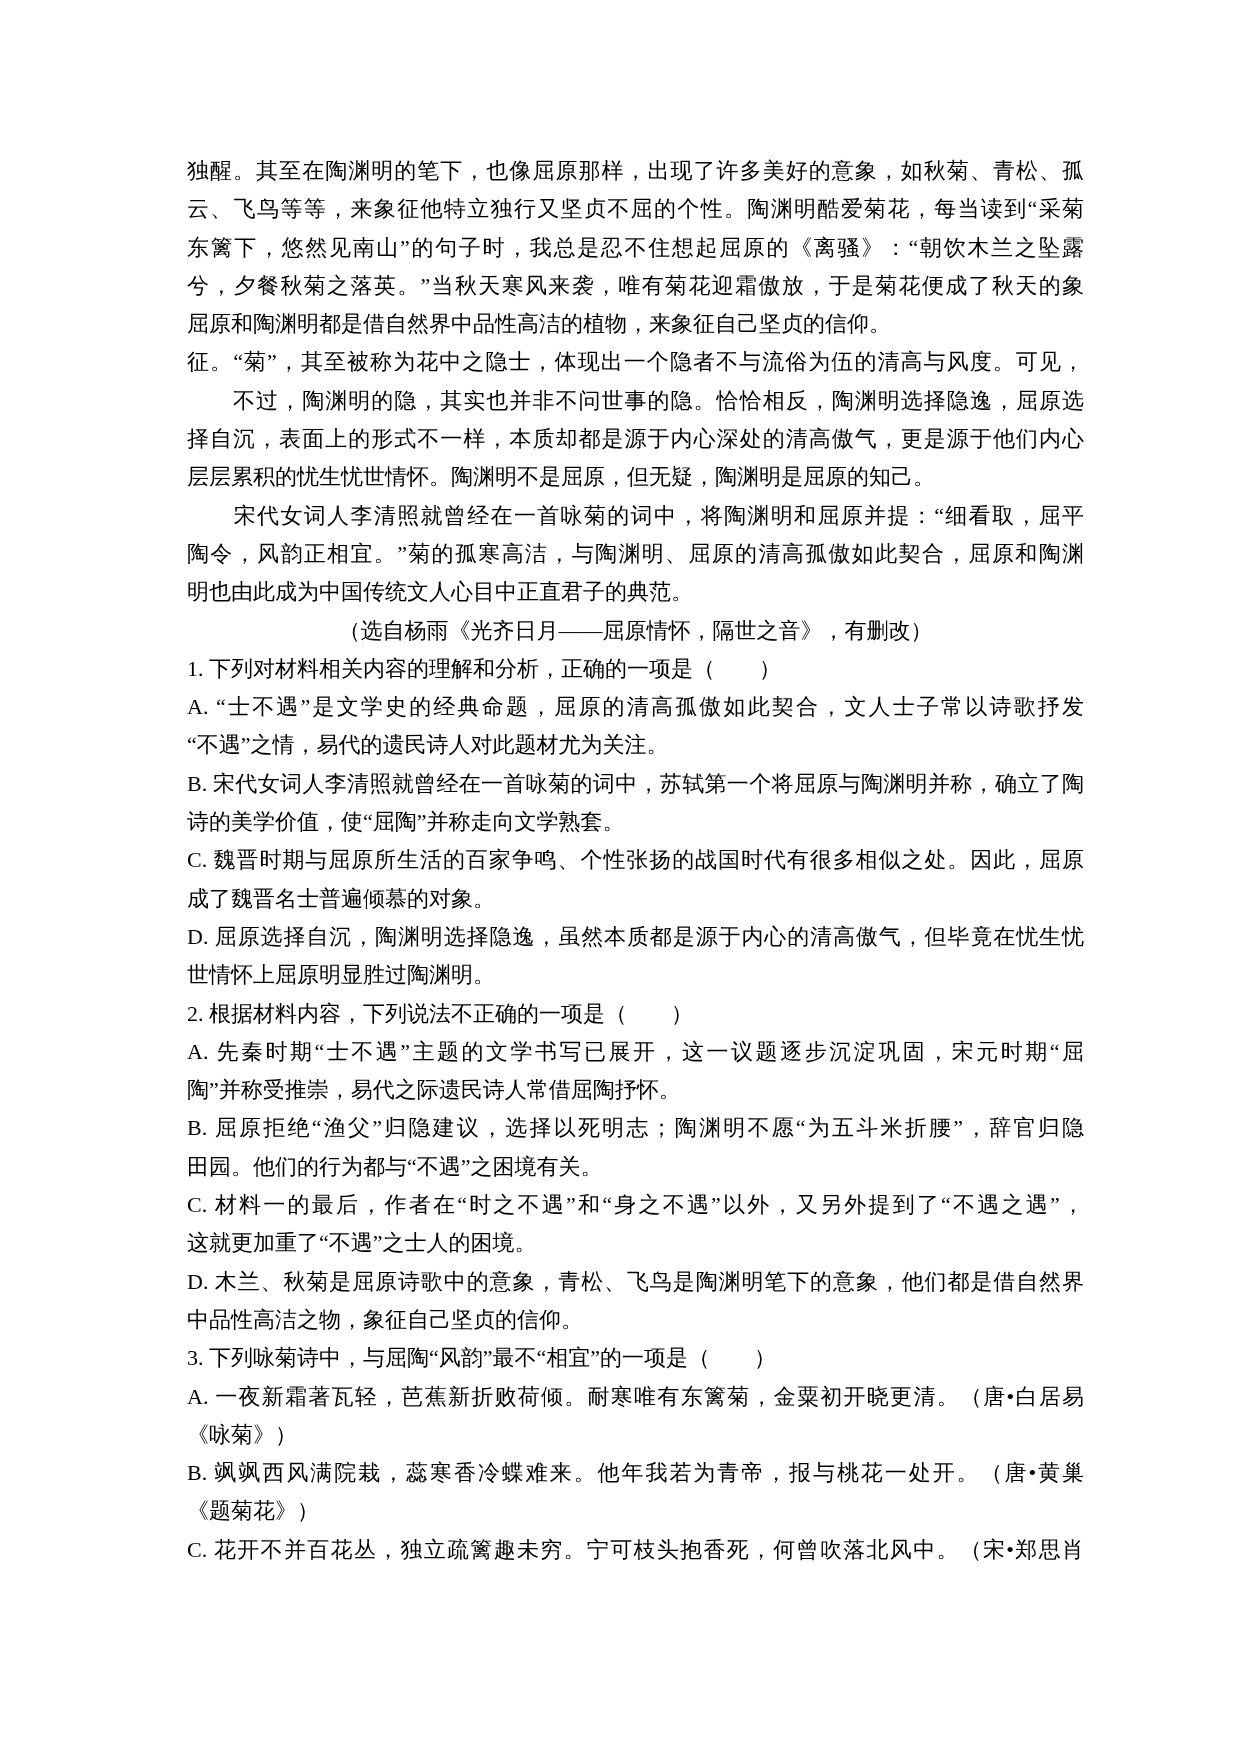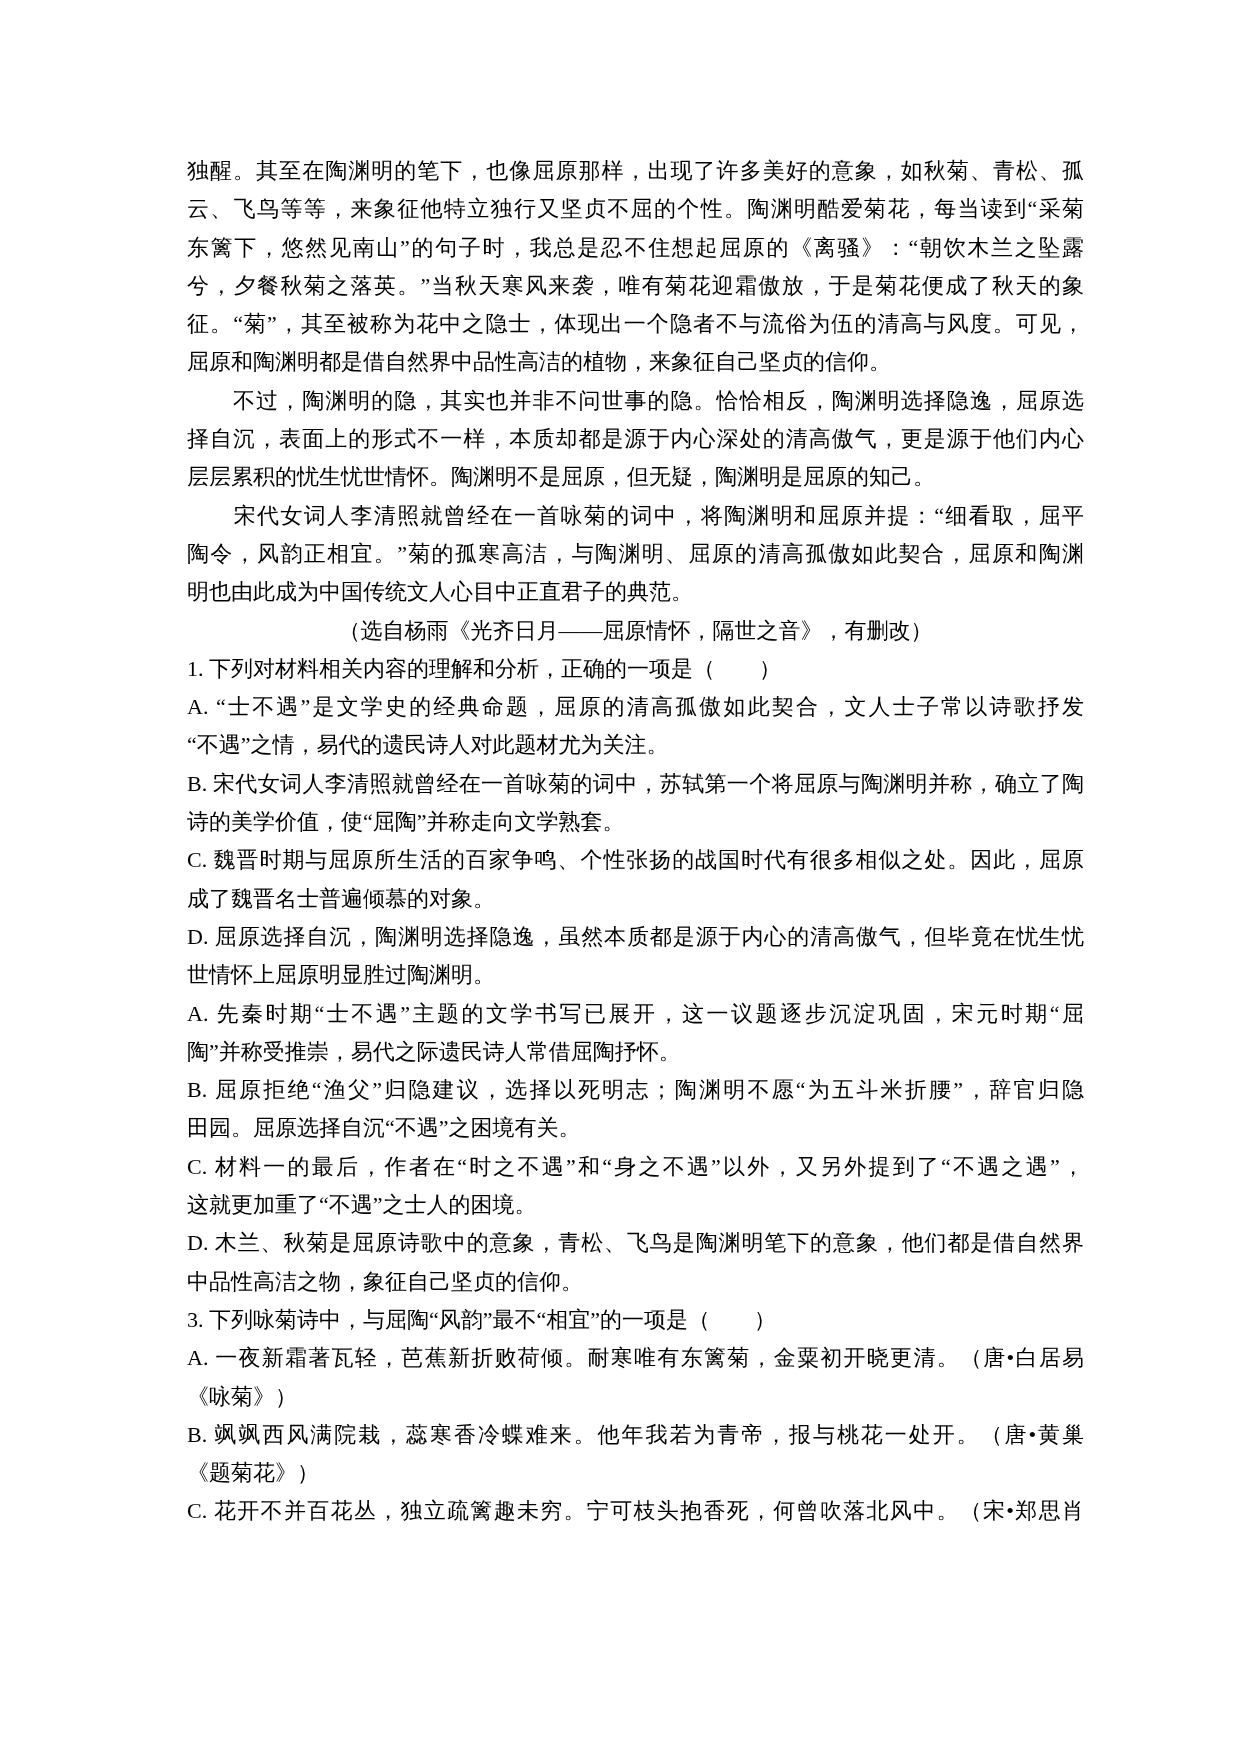--- a/index.html
+++ b/index.html
@@ -41,42 +41,43 @@
 </style>
 </head>
 <body>
 
 <div class="page">
   <div class="doc-body">
       <div class="line justify">独醒。其至在陶渊明的笔下，也像屈原那样，出现了许多美好的意象，如秋菊、青松、孤</div>
       <div class="line justify">云、飞鸟等等，来象征他特立独行又坚贞不屈的个性。陶渊明酷爱菊花，每当读到“采菊</div>
       <div class="line justify">东篱下，悠然见南山”的句子时，我总是忍不住想起屈原的《离骚》：“朝饮木兰之坠露</div>
       <div class="line justify">兮，夕餐秋菊之落英。”当秋天寒风来袭，唯有菊花迎霜傲放，于是菊花便成了秋天的象</div>
+      <div class="line left">屈原和陶渊明都是借自然界中品性高洁的植物，来象征自己坚贞的信仰。</div>
       <div class="line justify">征。“菊”，其至被称为花中之隐士，体现出一个隐者不与流俗为伍的清高与风度。可见，</div>
-      <div class="line left">屈原和陶渊明都是借自然界中品性高洁的植物，来象征自己坚贞的信仰。</div>
       <div class="line justify">　　不过，陶渊明的隐，其实也并非不问世事的隐。恰恰相反，陶渊明选择隐逸，屈原选</div>
       <div class="line justify">择自沉，表面上的形式不一样，本质却都是源于内心深处的清高傲气，更是源于他们内心</div>
       <div class="line left">层层累积的忧生忧世情怀。陶渊明不是屈原，但无疑，陶渊明是屈原的知己。</div>
       <div class="line justify">　　宋代女词人李清照就曾经在一首咏菊的词中，将陶渊明和屈原并提：“细看取，屈平</div>
       <div class="line justify">陶令，风韵正相宜。”菊的孤寒高洁，与陶渊明、屈原的清高孤傲如此契合，屈原和陶渊</div>
       <div class="line left">明也由此成为中国传统文人心目中正直君子的典范。</div>
       <div class="line right">（选自杨雨《光齐日月——屈原情怀，隔世之音》，有删改）</div>
       <div class="line left">1. 下列对材料相关内容的理解和分析，正确的一项是（　　）</div>
       <div class="line justify">A. “士不遇”是文学史的经典命题，屈原的清高孤傲如此契合，文人士子常以诗歌抒发</div>
       <div class="line left">“不遇”之情，易代的遗民诗人对此题材尤为关注。</div>
       <div class="line justify">B. 宋代女词人李清照就曾经在一首咏菊的词中，苏轼第一个将屈原与陶渊明并称，确立了陶</div>
       <div class="line left">诗的美学价值，使“屈陶”并称走向文学熟套。</div>
       <div class="line justify">C. 魏晋时期与屈原所生活的百家争鸣、个性张扬的战国时代有很多相似之处。因此，屈原</div>
       <div class="line left">成了魏晋名士普遍倾慕的对象。</div>
       <div class="line justify">D. 屈原选择自沉，陶渊明选择隐逸，虽然本质都是源于内心的清高傲气，但毕竟在忧生忧</div>
       <div class="line left">世情怀上屈原明显胜过陶渊明。</div>
+      <div class="line left">2. 根据材料内容，下列说法不正确的一项是（　　）</div>
       <div class="line justify">A. 先秦时期“士不遇”主题的文学书写已展开，这一议题逐步沉淀巩固，宋元时期“屈</div>
       <div class="line left">陶”并称受推崇，易代之际遗民诗人常借屈陶抒怀。</div>
       <div class="line justify">B. 屈原拒绝“渔父”归隐建议，选择以死明志；陶渊明不愿“为五斗米折腰”，辞官归隐</div>
-      <div class="line left">田园。屈原选择自沉“不遇”之困境有关。</div>
+      <div class="line left">田园。他们的行为都与“不遇”之困境有关。</div>
       <div class="line justify">C. 材料一的最后，作者在“时之不遇”和“身之不遇”以外，又另外提到了“不遇之遇”，</div>
       <div class="line left">这就更加重了“不遇”之士人的困境。</div>
       <div class="line justify">D. 木兰、秋菊是屈原诗歌中的意象，青松、飞鸟是陶渊明笔下的意象，他们都是借自然界</div>
       <div class="line left">中品性高洁之物，象征自己坚贞的信仰。</div>
       <div class="line left">3. 下列咏菊诗中，与屈陶“风韵”最不“相宜”的一项是（　　）</div>
       <div class="line justify">A. 一夜新霜著瓦轻，芭蕉新折败荷倾。耐寒唯有东篱菊，金粟初开晓更清。（唐•白居易</div>
       <div class="line left">《咏菊》）</div>
       <div class="line justify">B. 飒飒西风满院栽，蕊寒香冷蝶难来。他年我若为青帝，报与桃花一处开。（唐•黄巢</div>
       <div class="line left">《题菊花》）</div>
       <div class="line justify">C. 花开不并百花丛，独立疏篱趣未穷。宁可枝头抱香死，何曾吹落北风中。（宋•郑思肖</div>

